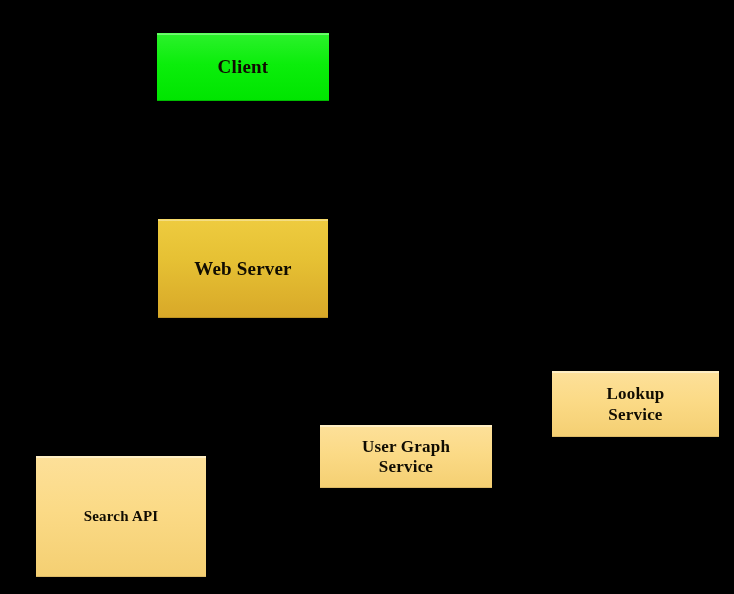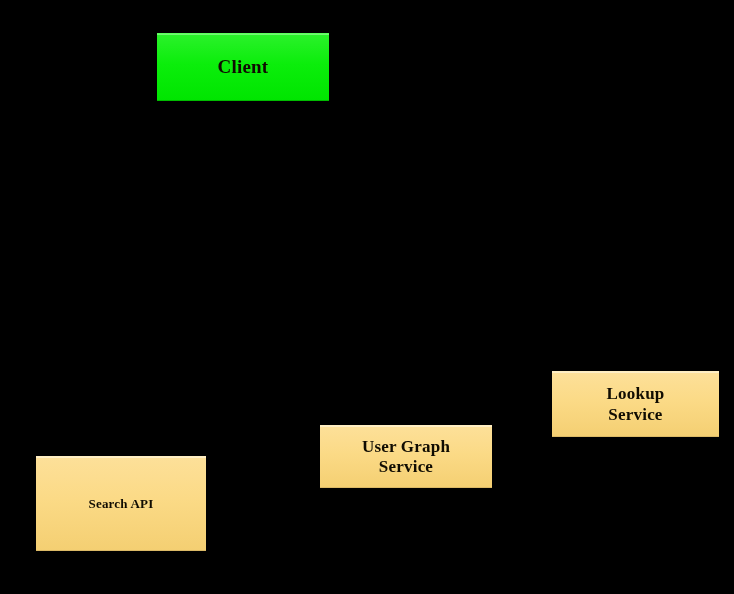--- a/index.html
+++ b/index.html
@@ -63,29 +63,32 @@
 </style>
 </head>
 <body style="background: rgb(0, 0, 0);">
 
 <div id="canvas" style="width: 734px; height: 594px; background: rgb(0, 0, 0);">
 
   <div class="node node-green" id="node-client" style="left: 157px; top: 33px; width: 172px; height: 68px; font-size: 19px; color: rgb(16, 12, 2);">
     <span class="label">Client</span>
   </div>
 
+  <div class="node node-gold-dark" id="node-web-server" style="left: 158px; top: 219px; width: 170px; height: 99px; font-size: 19px; color: rgb(16, 12, 2);">
+    <span class="label">Web Server</span>
+  </div>
 
   <div class="node node-gold-light" id="node-lookup-service" style="left: 528px; top: 371px; width: 167px; height: 66px; font-size: 17px; color: rgb(16, 12, 2); margin-left: 24px;">
     <span class="label">Lookup
 Service</span>
   </div>
 
   <div class="node node-gold-light" id="node-user-graph-service" style="left: 284px; top: 425px; width: 172px; height: 63px; font-size: 17px; color: rgb(16, 12, 2); margin-left: 36px;">
     <span class="label">User Graph
 Service</span>
   </div>
 
 
-  <div class="node node-gold-light" id="node-search-api" style="left: 36px; top: 456px; width: 170px; height: 95px; font-size: 13px; color: rgb(16, 12, 2);">
+  <div class="node node-gold-light" id="node-search-api" style="left: 36px; top: 456px; width: 170px; height: 121px; font-size: 15px; color: rgb(16, 12, 2);">
     <span class="label">Search API</span>
   </div>
 
 </div>
 
 </body></html>

